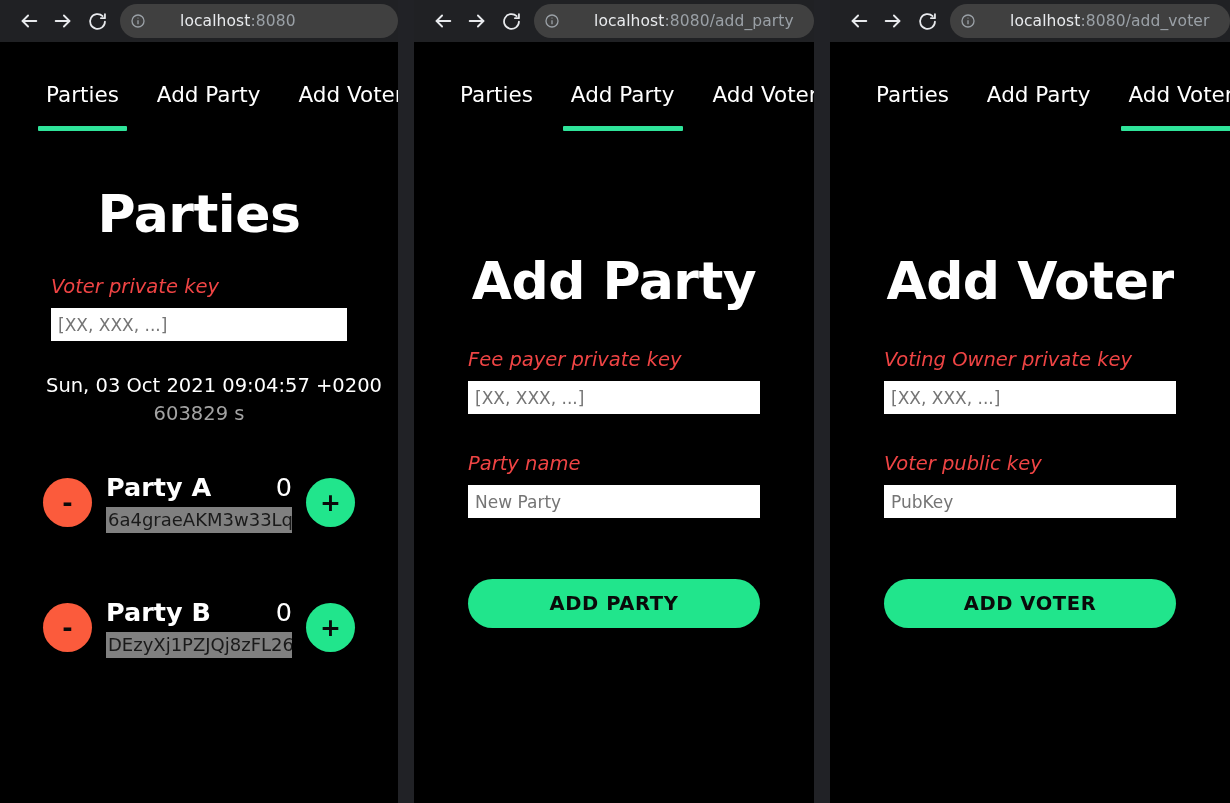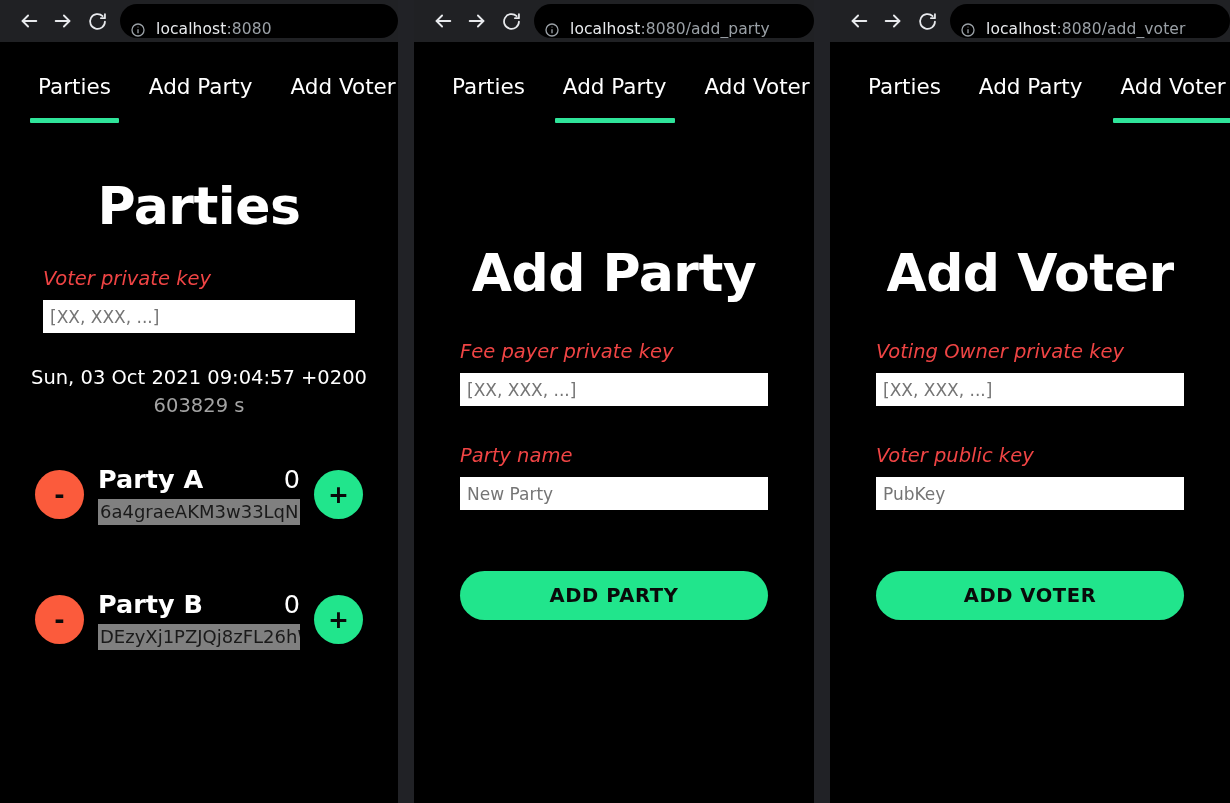--- a/index.html
+++ b/index.html
@@ -28,40 +28,41 @@
   .nav-btn {
     width: 34px; height: 34px;
     display: flex; align-items: center; justify-content: center;
     color: #e8eaed;
     flex: 0 0 auto;
   }
   .nav-btn svg { display: block; }
   .omnibox {
     margin-left: 6px;
     height: 34px;
-    background: #000000;
+    background: #404040;
     border-radius: 17px;
-    display: flex; align-items: flex-end;
+    display: flex; align-items: center;
     padding: 0 14px 0 10px;
     flex: 1 1 auto;
     min-width: 0;
     overflow: hidden;
+    gap: 24px;
   }
   .info-icon { flex: 0 0 auto; margin-right: 10px; display: flex; align-items: center; }
   .url {
     font-size: 15.5px;
     color: #9aa0a6;
     white-space: nowrap;
     font-family: "DejaVu Sans", "Liberation Sans", sans-serif;
     letter-spacing: 0.1px;
   }
   .url .host { color: #e8eaed; }
 
   
-  .app { padding: 8px; background: #000; height: 761px; position: relative; }
+  .app { padding: 16px; background: #000; height: 761px; position: relative; }
 
   .navbar {
     display: flex;
     align-items: flex-start;
     padding-top: 24px;
     padding-left: 22px;
     gap: 0;
   }
   .nav-item {
     position: relative;
@@ -119,21 +120,21 @@
     outline: none;
     font-size: 17px;
     padding: 0 7px;
     color: #202124;
     font-family: "DejaVu Sans", "Liberation Sans", sans-serif;
     display: block;
   }
   .text-input::placeholder { color: #757575; opacity: 1; }
 
   .timestamp {
-    text-align: center;
+    text-align: right;
     color: #ffffff;
     font-size: 19.5px;
     line-height: 26px;
     margin-top: 32px;
   }
   .timer {
     text-align: center;
     color: #a3a3a3;
     font-size: 19.5px;
     line-height: 26px;

